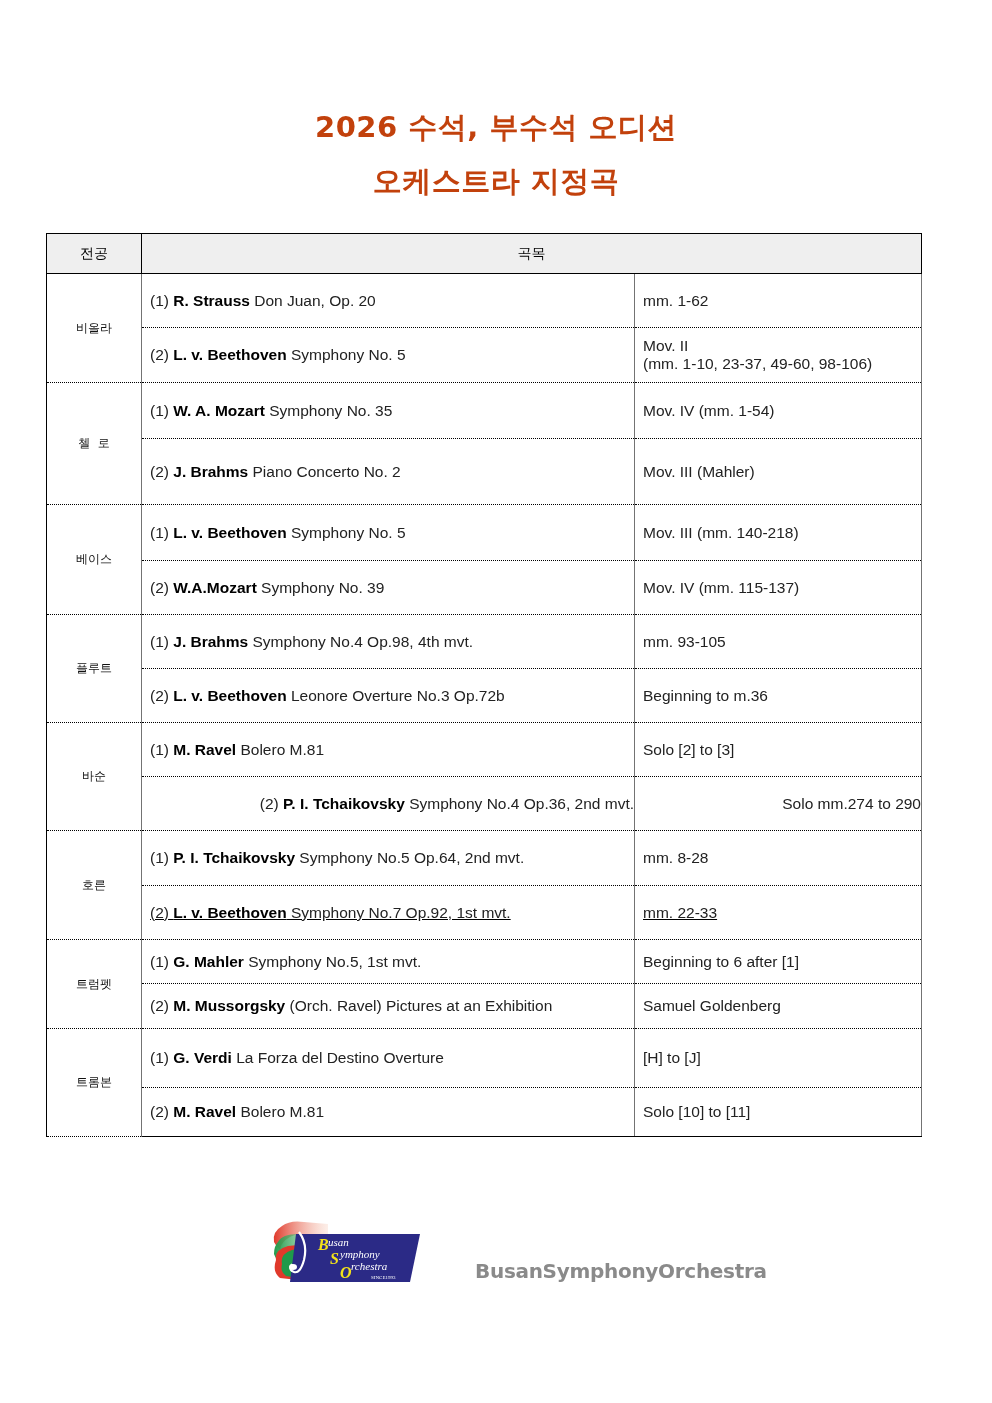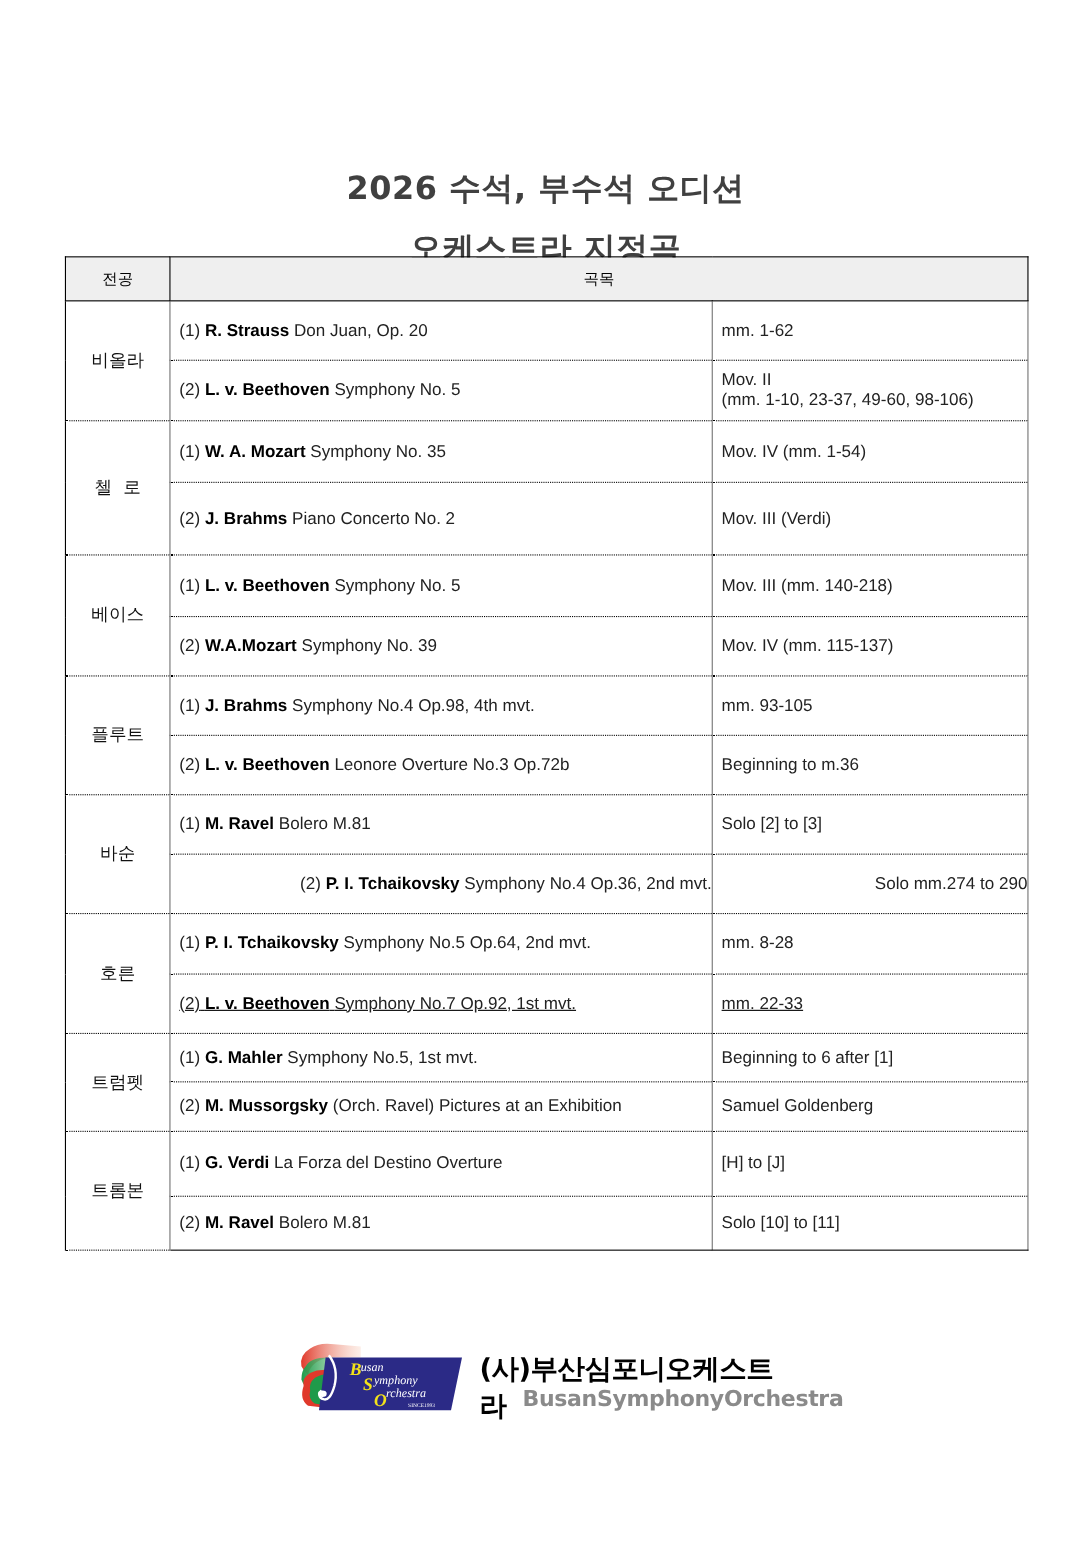--- a/index.html
+++ b/index.html
@@ -4,45 +4,45 @@
 <style>
   html, body { margin: 0; padding: 0; background: #ffffff; }
   body {
     width: 992px; height: 1403px; position: relative; overflow: hidden;
     font-family: "DejaVu Sans", "Liberation Sans", sans-serif;
     color: #000;
   }
   .title {
     position: absolute; left: 0; width: 992px; text-align: center;
     font-family: "DejaVu Sans", sans-serif; font-weight: bold;
-    font-size: 29px; letter-spacing: 0.5px; color: #404040; margin-top: 44px;
+    font-size: 29px; letter-spacing: 0.5px; color: #c2410c;
   }
   .title.t1 { top: 108px; }
   .title.t2 { top: 162px; }
 
   table.grid {
-    position: absolute; left: 59px; top: 233px;
+    position: absolute; left: 46px; top: 233px;
     width: 875px; border-collapse: collapse; table-layout: fixed;
     font-family: "Liberation Sans", sans-serif; font-size: 15.5px;
   }
   table.grid col.c1 { width: 95px; }
   table.grid col.c2 { width: 493px; }
   table.grid col.c3 { width: 287px; }
   table.grid th {
     background: #efefef; font-weight: normal; font-family: "DejaVu Sans", sans-serif;
     font-size: 14px; height: 39px; border: 1px solid #000; border-bottom: 1px solid #000;
     text-align: center; padding: 0;
   }
   table.grid td {
     border-left: 1px solid #000; border-right: 1px solid #737373;
     padding: 0 0 0 8px; vertical-align: middle; color: #222;
   }
   table.grid td.part {
     text-align: center; padding: 0; font-family: "DejaVu Sans", sans-serif;
-    font-size: 16px; color: #111;
+    font-size: 12px; color: #111;
     border-bottom: 1px dotted #000;
   }
   tr.first td.piece, tr.first td.range { border-bottom: 1px dotted #000; }
   tr.second td.piece, tr.second td.range { border-bottom: 1px dotted #000; }
   tr.last td { border-bottom: 1px solid #000 !important; }
   .composer { font-weight: bold; color: #000; }
   .num { color: #222; }
   .range-line { display: block; line-height: 18px; }
 
   .logo-wrap {
@@ -96,21 +96,21 @@
       <tr class="first" style="height: 56px;">
         <td class="part" rowspan="2" style="white-space: pre;">첼  로</td>
         <td class="piece"><span class="num">(1)</span> <span class="composer">W. A. Mozart</span> <span class="work">Symphony No. 35</span></td>
         <td class="range">
           <span class="range-line">Mov. IV (mm. 1-54)</span>
         </td>
       </tr>
       <tr class="second" style="height: 66px;">
         <td class="piece"><span class="num">(2)</span> <span class="composer">J. Brahms</span> <span class="work">Piano Concerto No. 2</span></td>
         <td class="range">
-          <span class="range-line">Mov. III (Verdi)</span>
+          <span class="range-line">Mov. III (Mahler)</span>
         </td>
       </tr>
       <tr class="first" style="height: 56px;">
         <td class="part" rowspan="2" style="white-space: pre;">베이스</td>
         <td class="piece"><span class="num">(1)</span> <span class="composer">L. v. Beethoven</span> <span class="work">Symphony No. 5</span></td>
         <td class="range">
           <span class="range-line">Mov. III (mm. 140-218)</span>
         </td>
       </tr>
       <tr class="second" style="height: 54px;">
@@ -207,15 +207,14 @@
     <path d="M31 12 Q40 24 36 40 Q32 54 26 52 Q20 50 24 44" fill="none" stroke="#fff" stroke-width="2.2"></path>
     <ellipse cx="25" cy="47" rx="4" ry="3" fill="#fff"></ellipse>
     <text x="50" y="30" font-family="Liberation Serif, serif" font-style="italic" font-weight="bold" font-size="16" fill="#f3e21a">B</text>
     <text x="60" y="26" font-family="Liberation Serif, serif" font-style="italic" font-size="11" fill="#fff">usan</text>
     <text x="62" y="44" font-family="Liberation Serif, serif" font-style="italic" font-weight="bold" font-size="16" fill="#f3e21a">S</text>
     <text x="72" y="38" font-family="Liberation Serif, serif" font-style="italic" font-size="11" fill="#fff">ymphony</text>
     <text x="72" y="58" font-family="Liberation Serif, serif" font-style="italic" font-weight="bold" font-size="16" fill="#f3e21a">O</text>
     <text x="83" y="50" font-family="Liberation Serif, serif" font-style="italic" font-size="11" fill="#fff">rchestra</text>
     <text x="103" y="59" font-family="Liberation Serif, serif" font-size="5" fill="#fff">SINCE1993</text>
   </svg>
-  <div class="logo-kr">(사)부산심포니오케스트라</div>
   <div class="logo-en">BusanSymphonyOrchestra</div>
 </div>
 
 </body></html>

